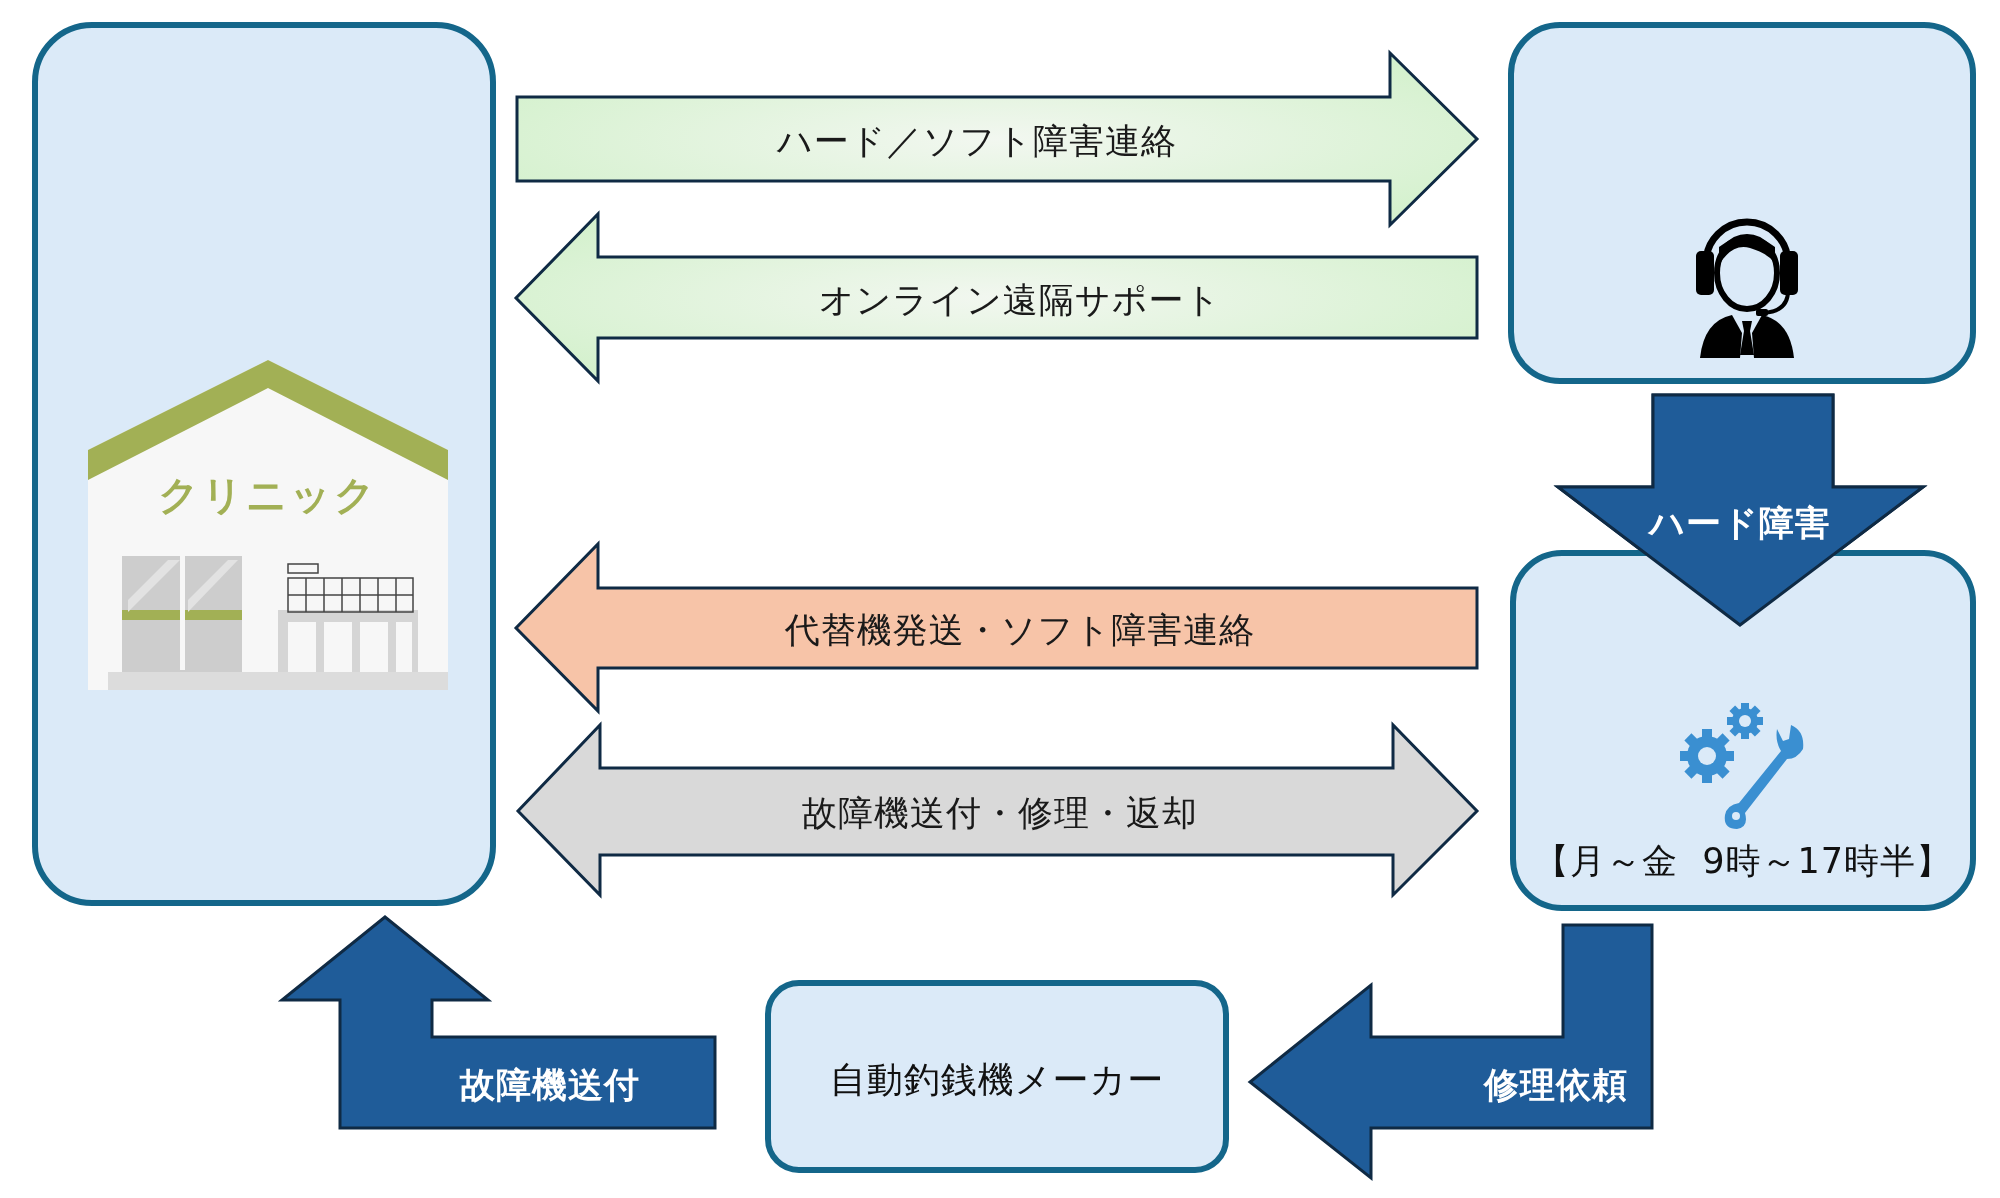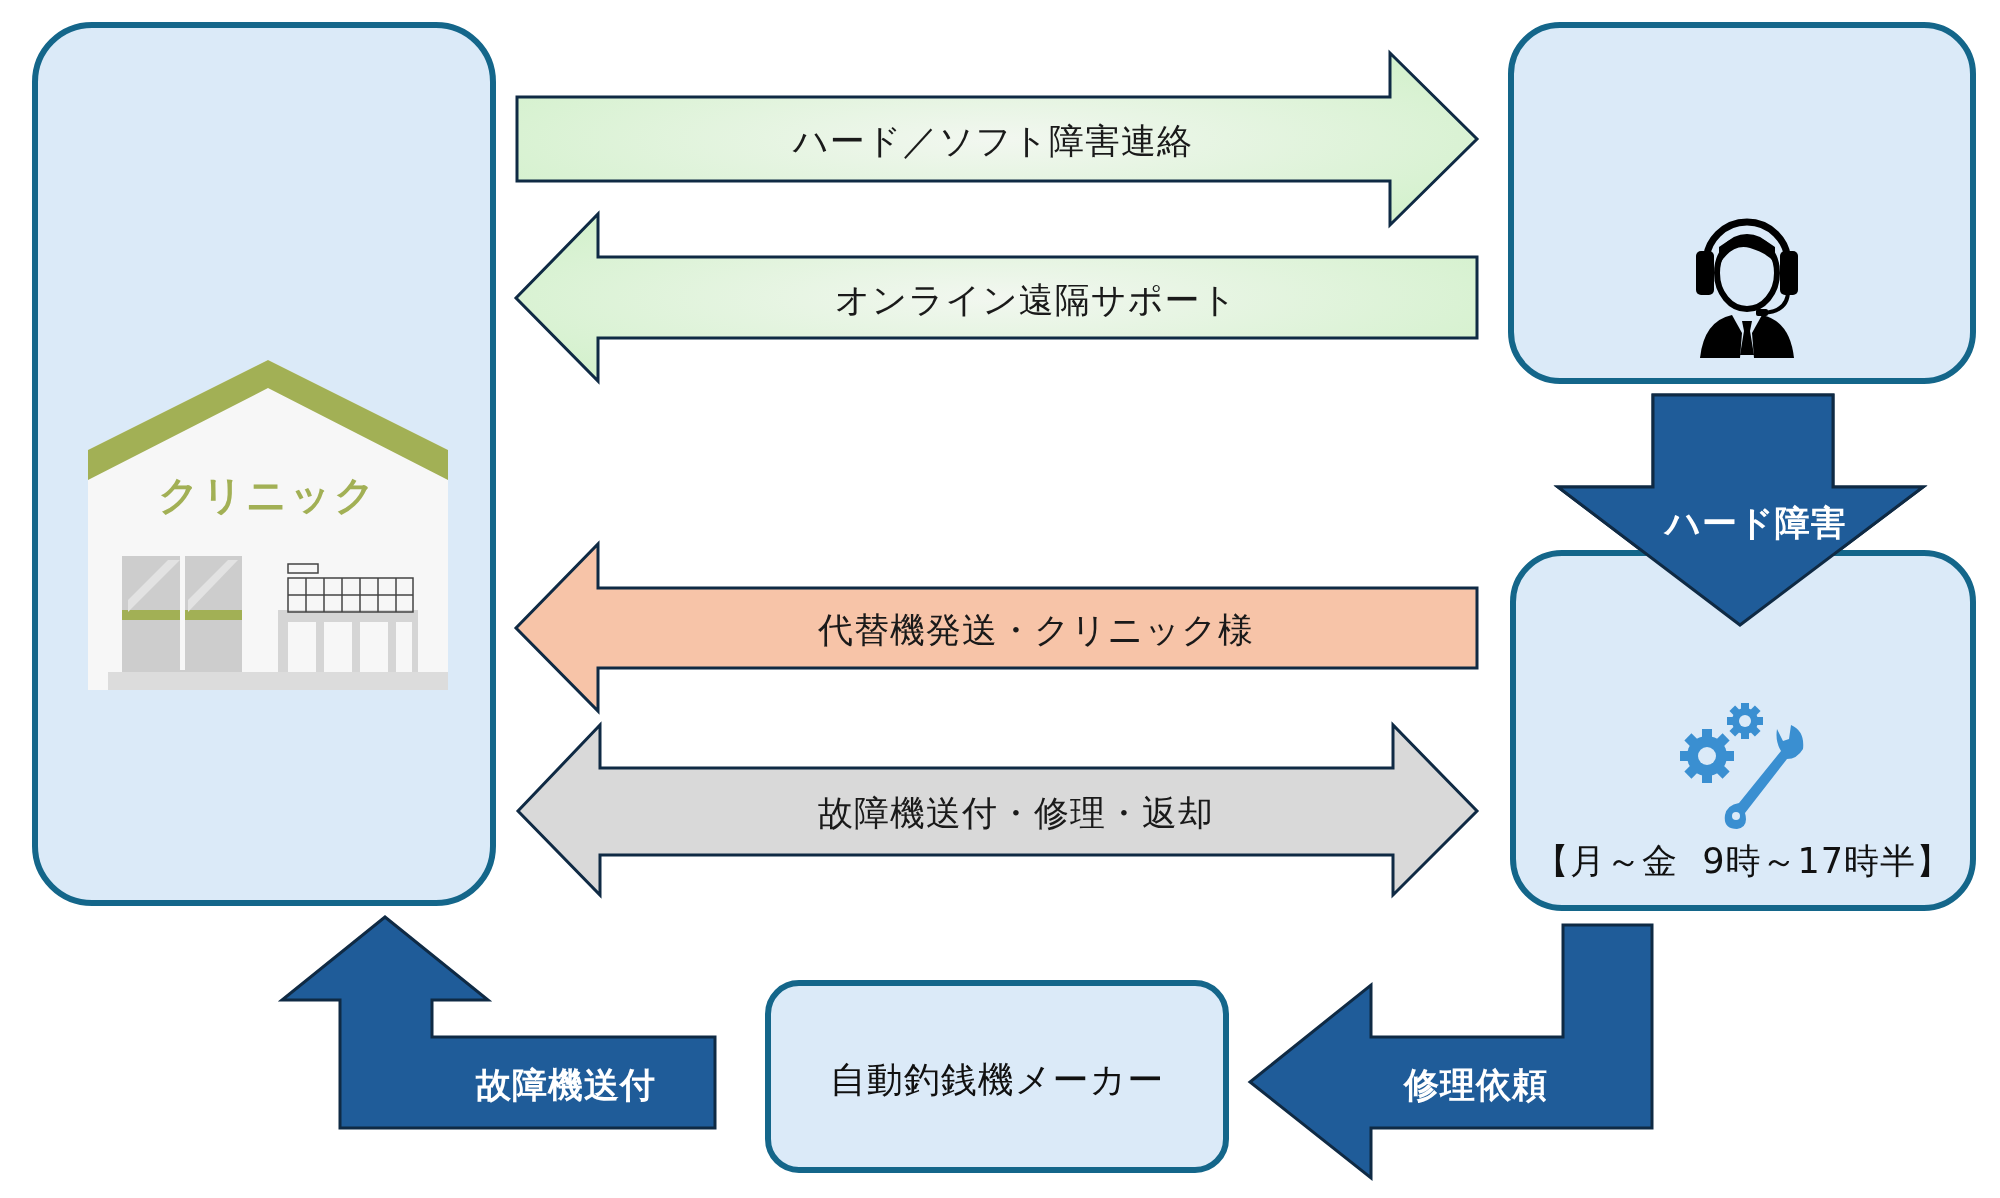--- a/index.html
+++ b/index.html
@@ -4,21 +4,21 @@
 <style>
   html, body { margin:0; padding:0; background:#ffffff; }
   body { width:2000px; height:1198px; position:relative; overflow:hidden;
          font-family:"DejaVu Sans","Liberation Sans",sans-serif; }
   #canvas { position:absolute; left:0; top:0; }
   .node { position:absolute; box-sizing:border-box; background:#dbeaf8;
           border:6px solid #14668a; border-radius:60px; }
   .node-label { position:absolute; left:0; right:0; text-align:center;
                 color:#111; font-size:36px; letter-spacing:1px; }
   .arrow-label { position:absolute; text-align:center; font-size:35px;
-                 color:#1a1a1a; letter-spacing:1px; white-space:nowrap;padding-left:16px; }
+                 color:#1a1a1a; letter-spacing:1px; white-space:nowrap; }
   .arrow-label.light { color:#ffffff; font-weight:bold; }
 </style>
 </head>
 <body>
 
 <svg id="canvas" width="2000" height="1198" viewBox="0 0 2000 1198">
   <defs>
     <radialGradient id="greenGrad" cx="50%" cy="50%" r="60%">
       <stop offset="0%" stop-color="#f2f7f0"></stop>
       <stop offset="100%" stop-color="#d4f1cd"></stop>
@@ -115,17 +115,17 @@
 <svg width="2000" height="1198" viewBox="0 0 2000 1198" style="position:absolute; left:0; top:0; pointer-events:none;">
   <polygon points="1653,395 1833,395 1833,487 1923,487 1740,625 1558,487 1653,487" fill="#1f5c99" stroke="#0f2a44" stroke-width="3"></polygon>
 </svg>
 
 <div class="node" style="left:765px; top:980px; width:464px; height:193px; border-radius:34px;padding-left:48px;">
   <div class="node-label" style="top:70px;">自動釣銭機メーカー</div>
 </div>
 
 <div class="arrow-label" style="left:517px; width:920px; top:118px;">ハード／ソフト障害連絡</div>
 <div class="arrow-label" style="left:560px; width:920px; top:277px;">オンライン遠隔サポート</div>
-<div class="arrow-label" style="left:560px; width:920px; top:607px;">代替機発送・クリニック様</div>
+<div class="arrow-label" style="left:560px; width:920px; top:607px;">代替機発送・ソフト障害連絡</div>
 <div class="arrow-label" style="left:540px; width:920px; top:790px;">故障機送付・修理・返却</div>
 <div class="arrow-label light" style="left:1600px; width:280px; top:500px; z-index:5;">ハード障害</div>
-<div class="arrow-label light" style="left:1320px; width:280px; top:1062px;">修理依頼</div>
+<div class="arrow-label light" style="left:1416px; width:280px; top:1062px;">修理依頼</div>
 <div class="arrow-label light" style="left:410px; width:280px; top:1062px;">故障機送付</div>
 
 </body></html>

